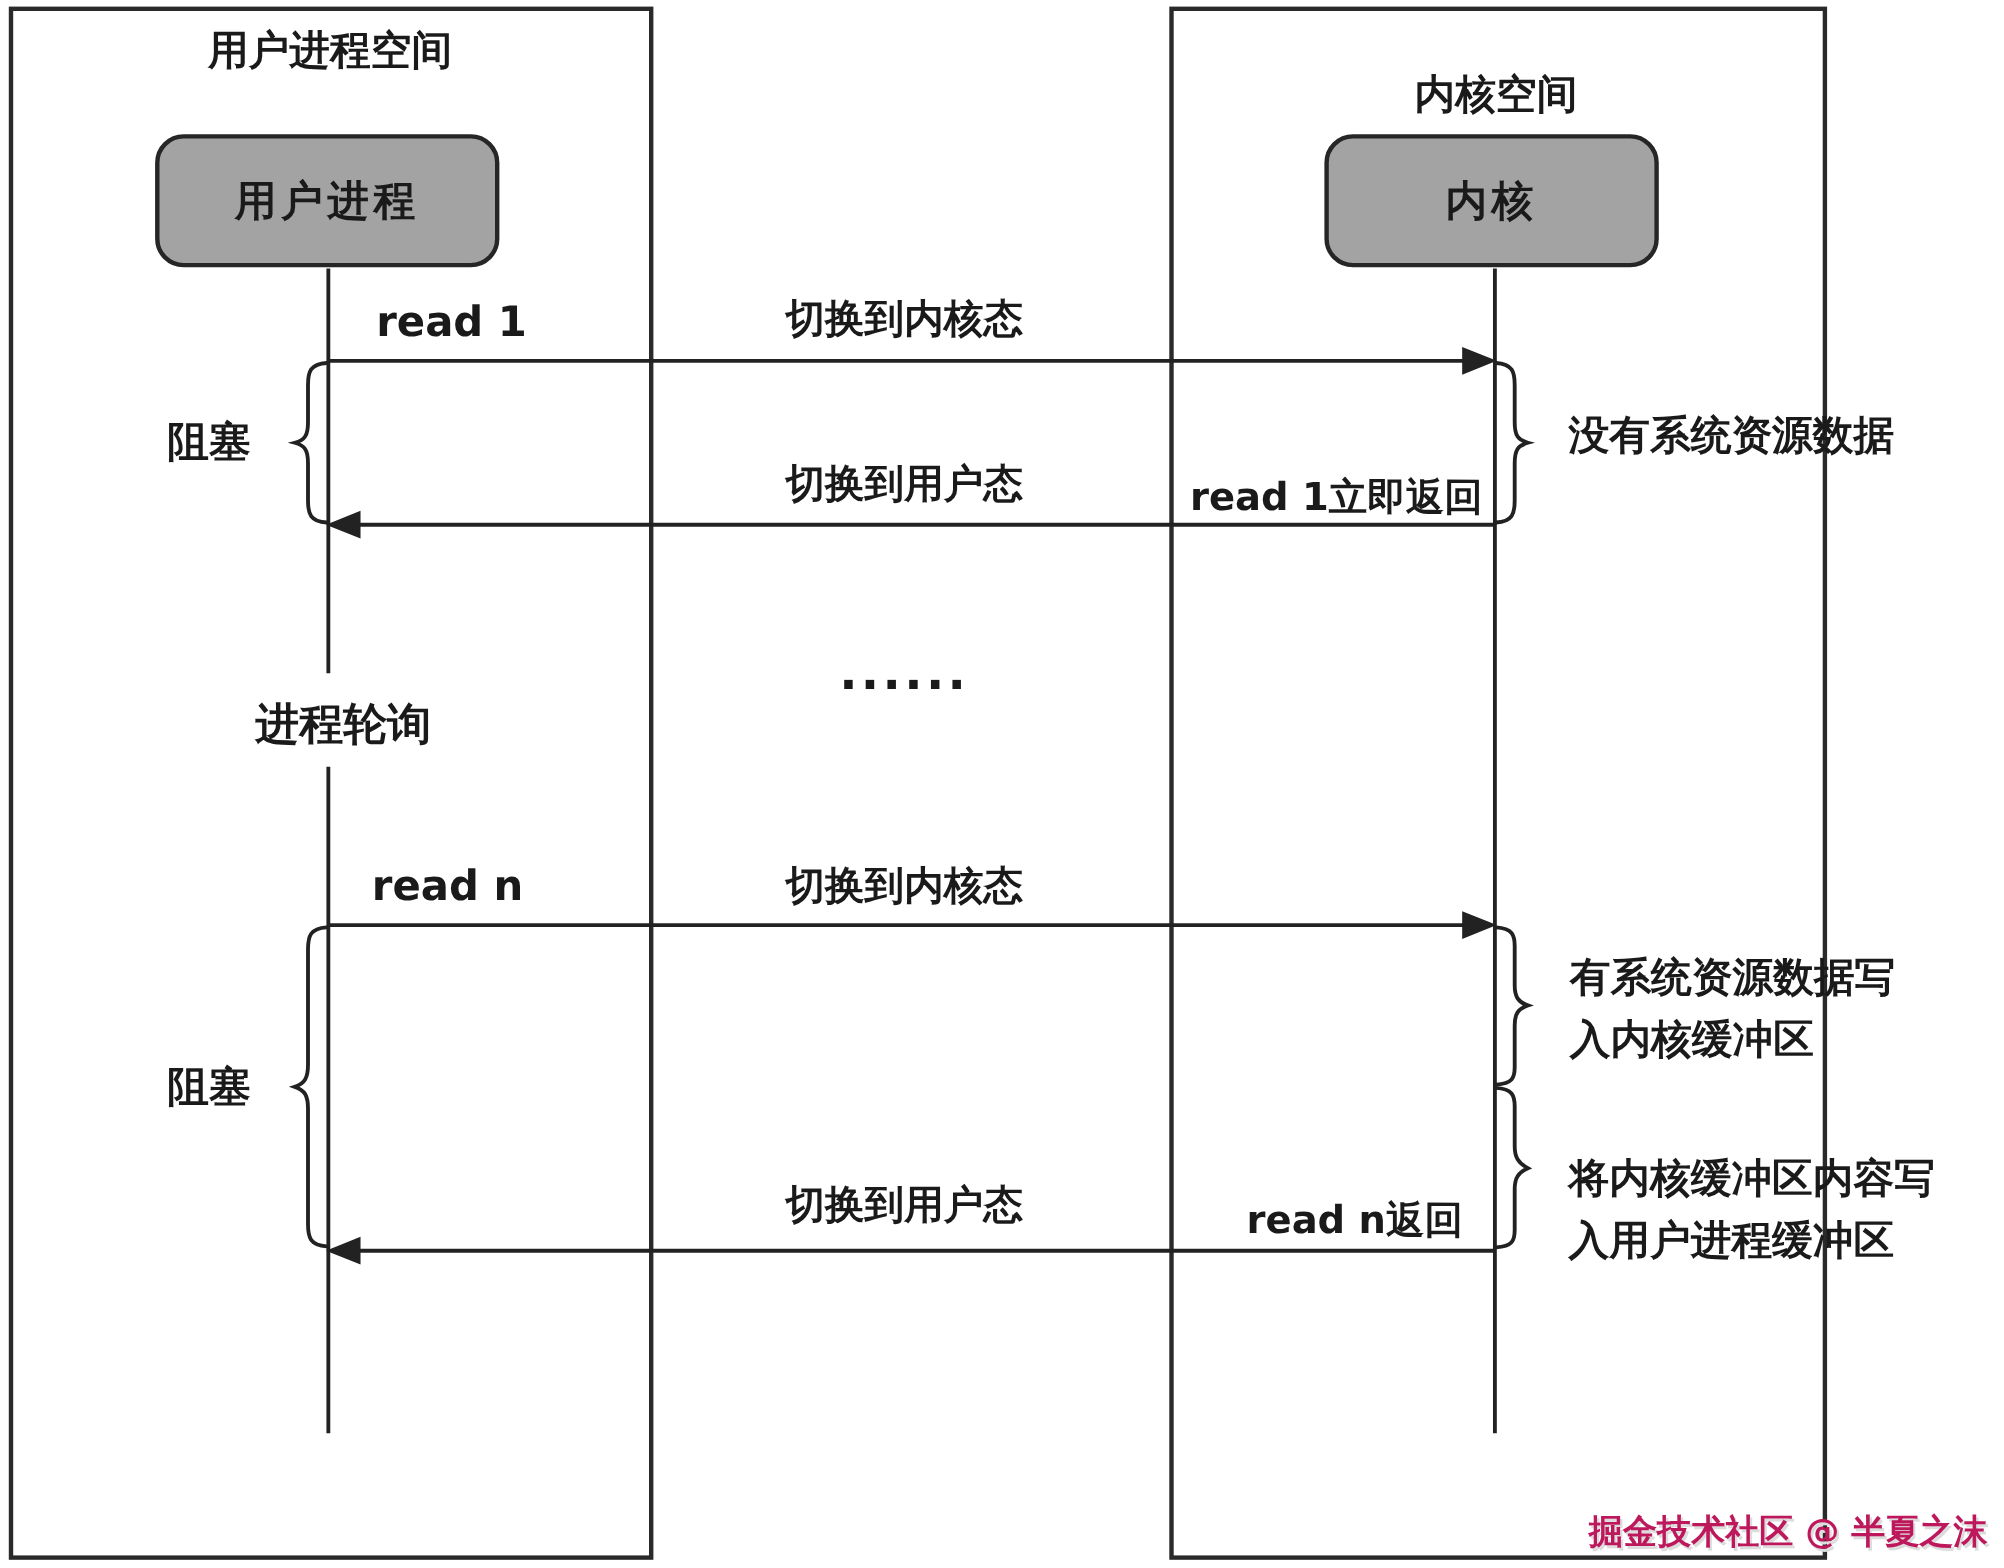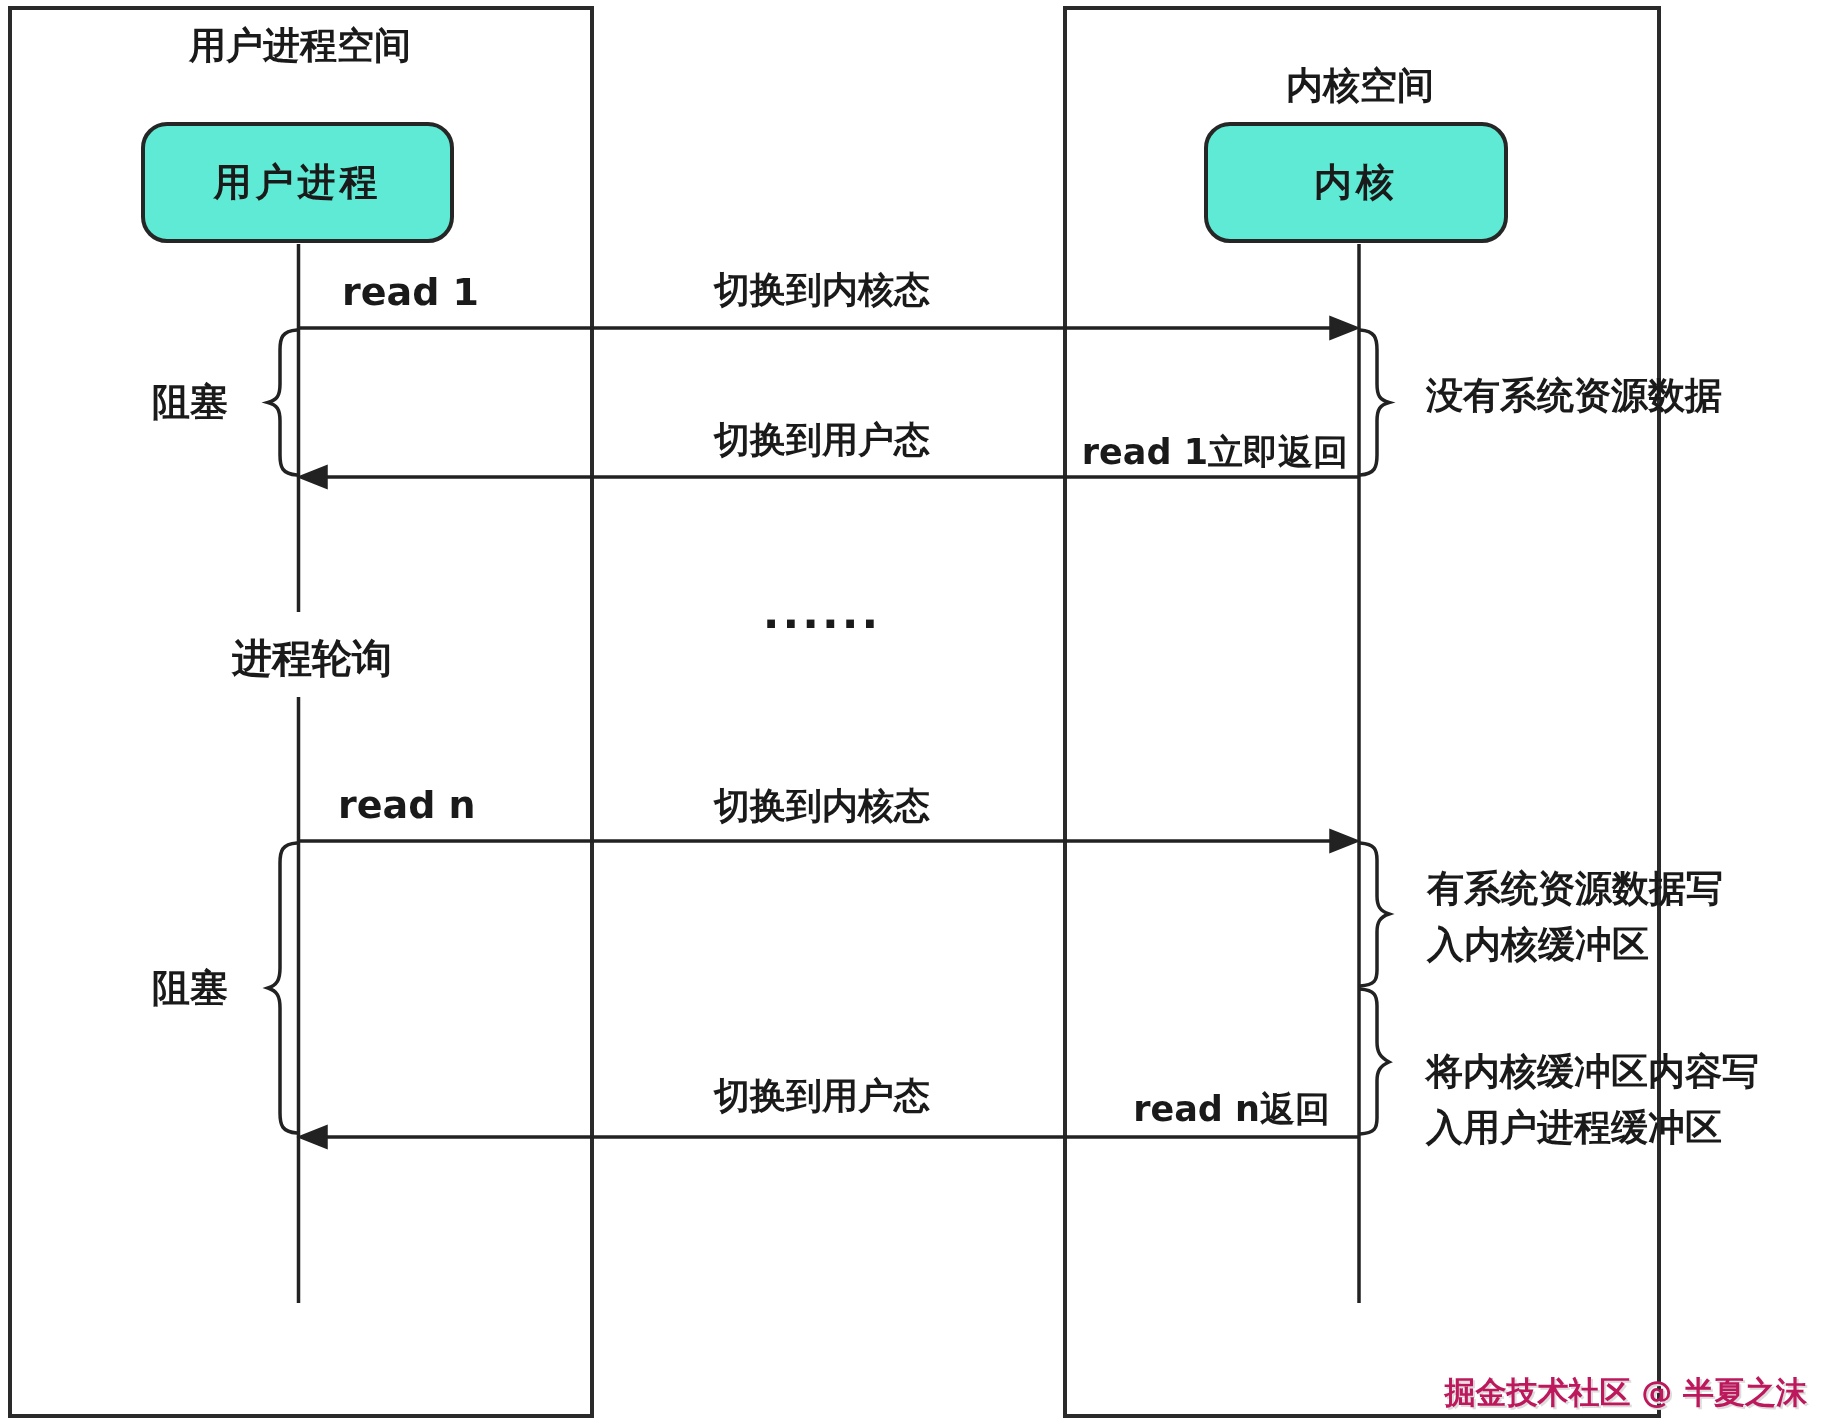--- a/index.html
+++ b/index.html
@@ -8,21 +8,21 @@
     font-family:"DejaVu Sans",sans-serif;color:#1a1a1a;overflow:hidden;
   }
   .panel{position:absolute;border:4px solid #2a2a2a;background:transparent;box-sizing:border-box;}
   #panel-left{left:8px;top:6px;width:586px;height:1412px;}
   #panel-right{left:1063px;top:6px;width:598px;height:1412px;}
 
   svg.overlay{position:absolute;left:0;top:0;width:1822px;height:1425px;}
 
   .actor-box{
     position:absolute;display:flex;align-items:center;justify-content:center;
-    background:#5eead4;border:4px solid #262626;border-radius:26px;box-sizing:border-box;
+    background:#a3a3a3;border:4px solid #262626;border-radius:26px;box-sizing:border-box;
     font-size:38px;font-weight:700;letter-spacing:4px;
   }
   #user-box{left:141px;top:122px;width:313px;height:121px;}
   #kernel-box{left:1204px;top:122px;width:304px;height:121px;}
 
   .label{position:absolute;white-space:nowrap;font-weight:700;}
   .ctr{transform:translate(-50%,-50%);}
   .vctr{transform:translateY(-50%);}
   .rgt{transform:translate(-100%,-50%);}
 

